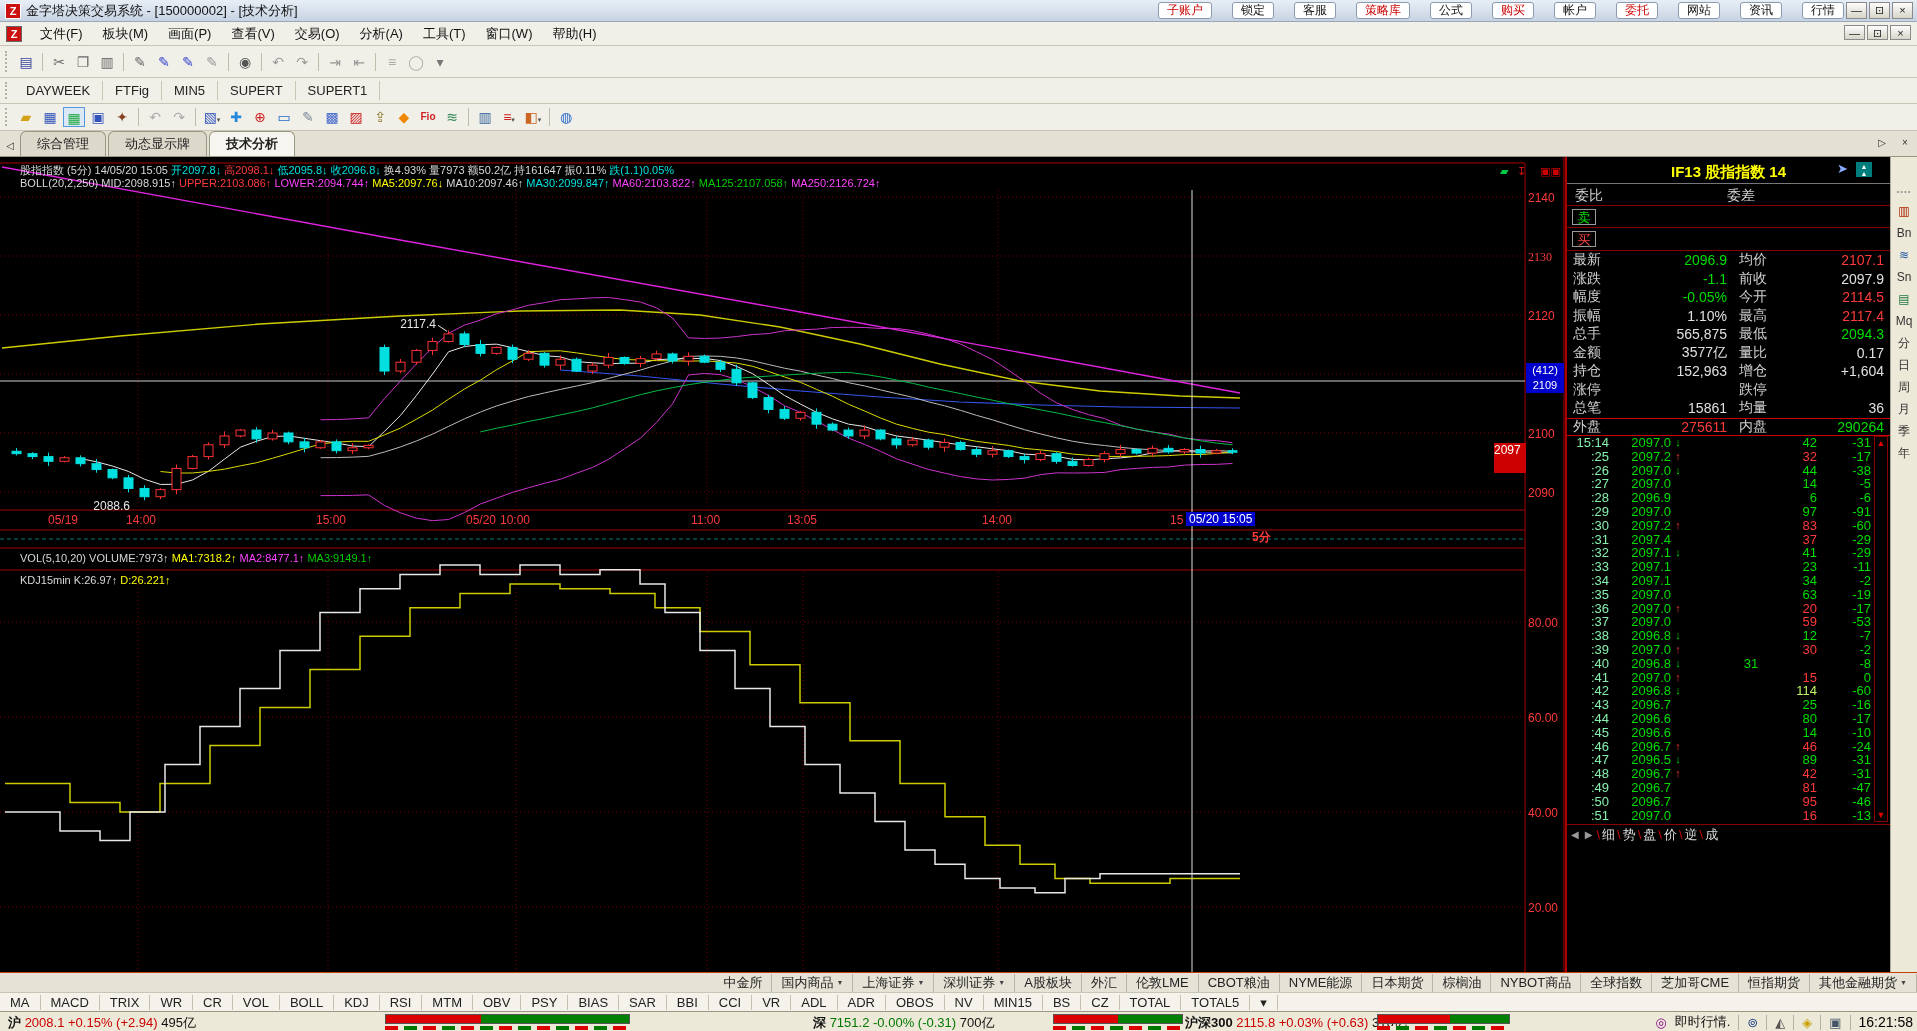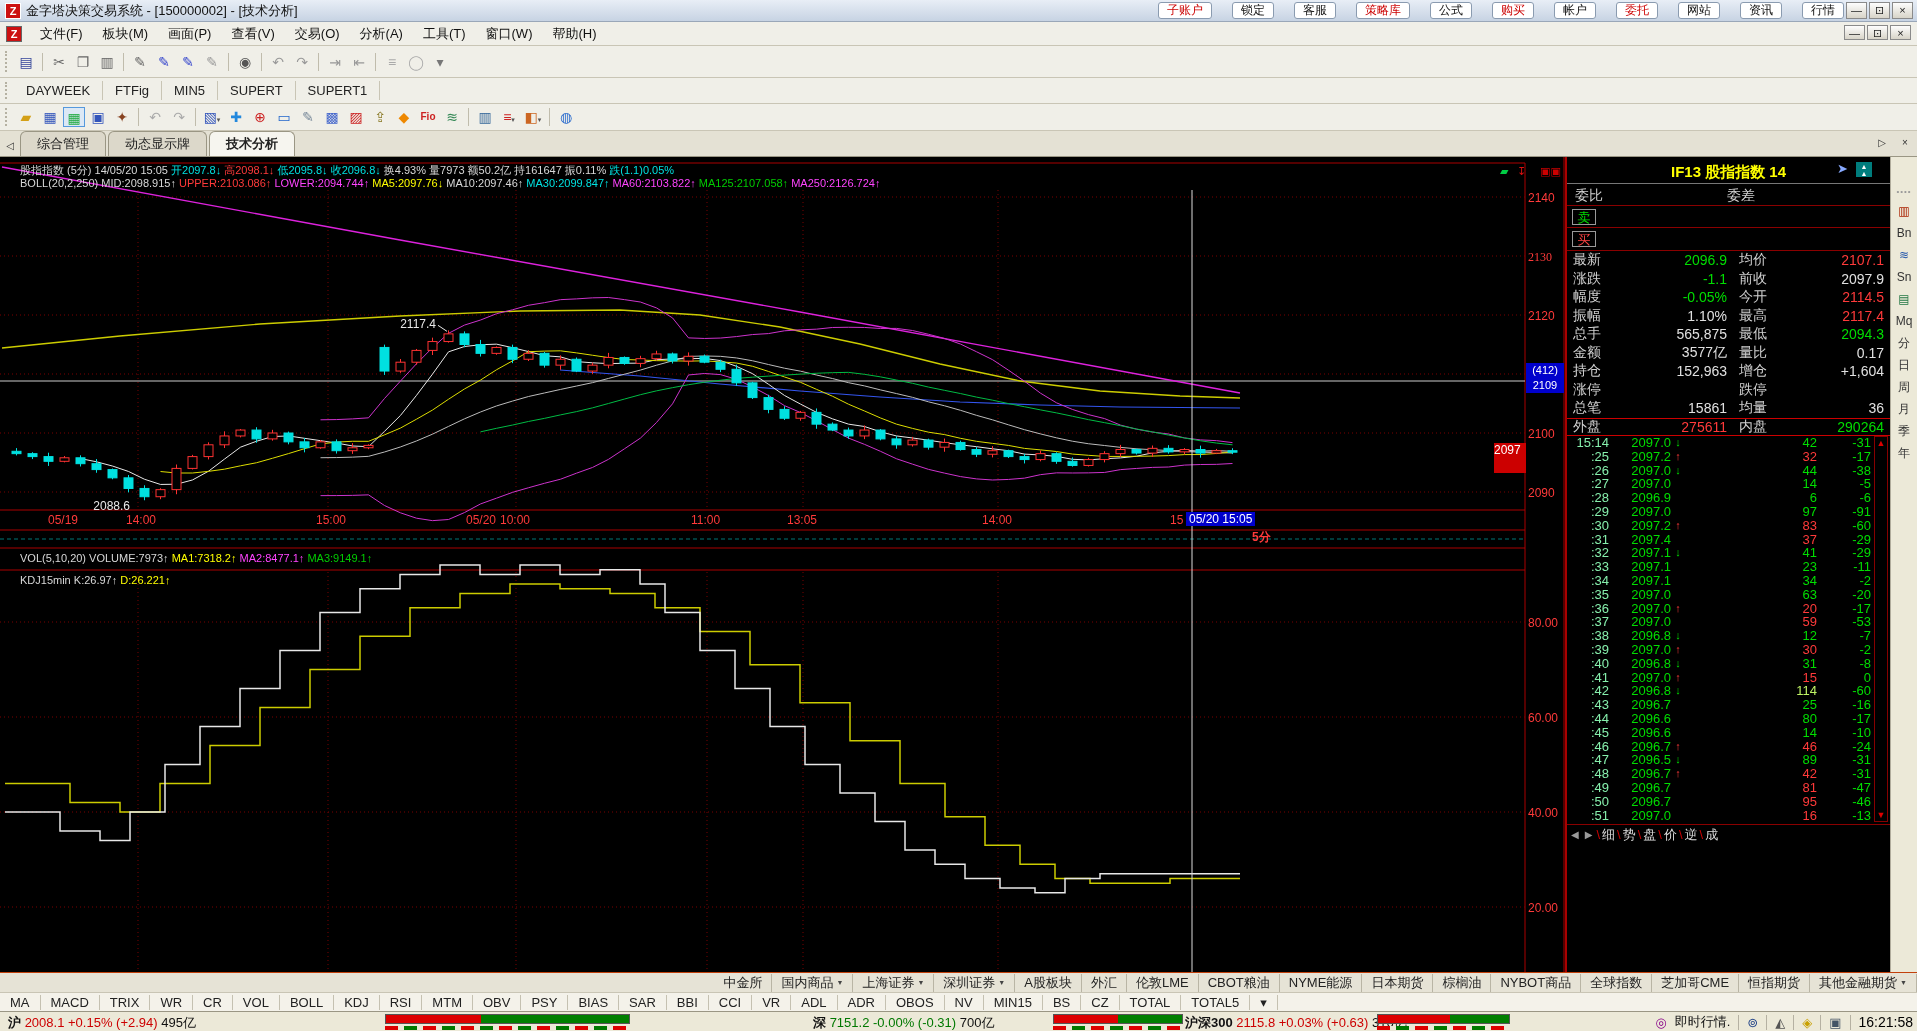--- a/index.html
+++ b/index.html
@@ -648,21 +648,21 @@
           <span class="tp">2097.1</span>
           <span class="ta"></span>
           <span class="tv" style="color: rgb(0, 221, 0);">34</span>
           <span class="td">-2</span>
         </div>
         <div class="trow">
           <span class="tt">:35</span>
           <span class="tp">2097.0</span>
           <span class="ta"></span>
           <span class="tv" style="color: rgb(0, 221, 0);">63</span>
-          <span class="td">-20</span>
+          <span class="td">-19</span>
         </div>
         <div class="trow">
           <span class="tt">:36</span>
           <span class="tp">2097.0</span>
           <span class="ta" style="color: rgb(255, 58, 58);">↑</span>
           <span class="tv" style="color: rgb(255, 58, 58);">20</span>
           <span class="td">-17</span>
         </div>
         <div class="trow">
           <span class="tt">:37</span>
@@ -682,21 +682,21 @@
           <span class="tt">:39</span>
           <span class="tp">2097.0</span>
           <span class="ta" style="color: rgb(255, 58, 58);">↑</span>
           <span class="tv" style="color: rgb(255, 58, 58);">30</span>
           <span class="td">-2</span>
         </div>
         <div class="trow">
           <span class="tt">:40</span>
           <span class="tp">2096.8</span>
           <span class="ta" style="color: rgb(0, 221, 0);">↓</span>
-          <span class="tv" style="color: rgb(0, 221, 0);">31</span>
+          <span class="tv" style="color: rgb(0, 221, 0); text-align: center;">31</span>
           <span class="td">-8</span>
         </div>
         <div class="trow">
           <span class="tt">:41</span>
           <span class="tp">2097.0</span>
           <span class="ta" style="color: rgb(255, 58, 58);">↑</span>
           <span class="tv" style="color: rgb(255, 58, 58);">15</span>
           <span class="td">0</span>
         </div>
         <div class="trow">

